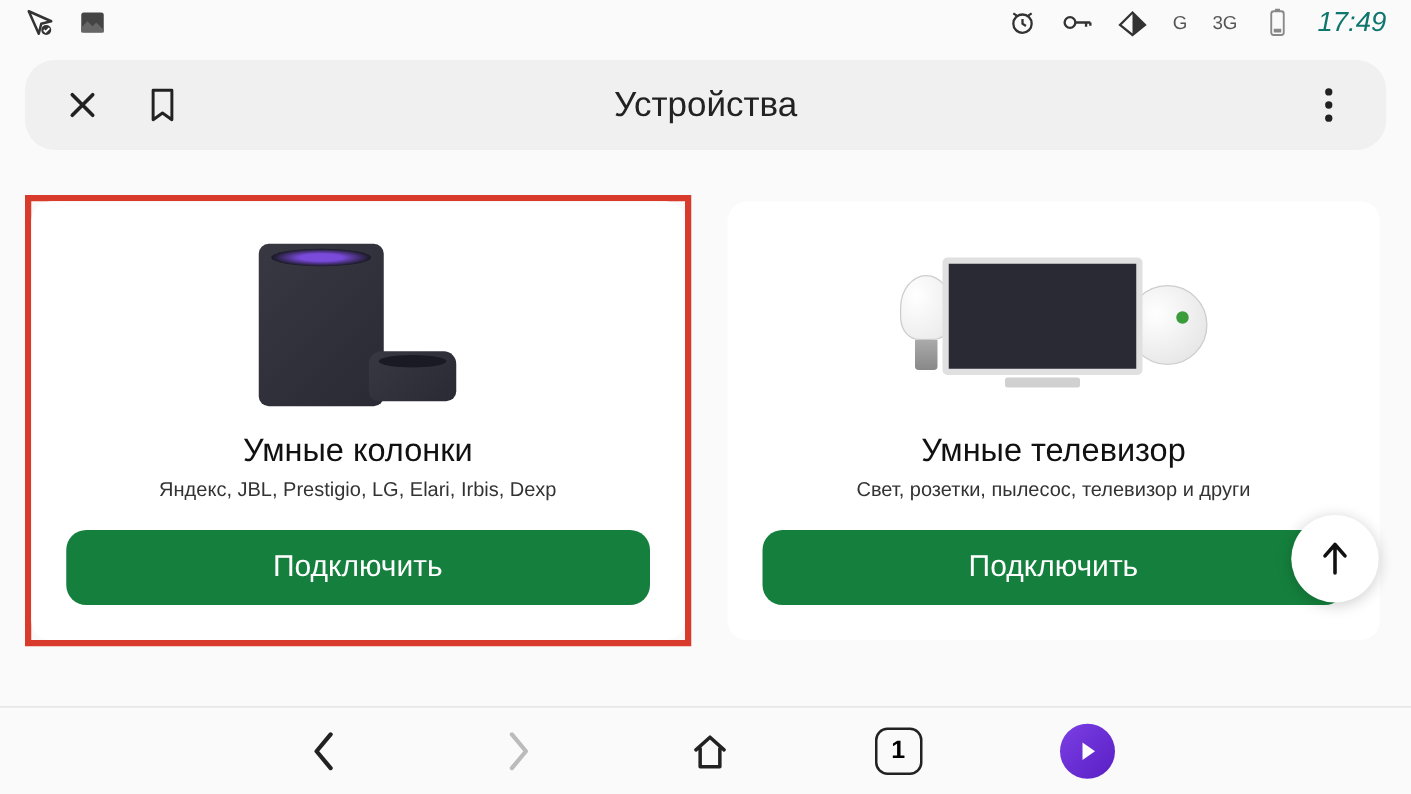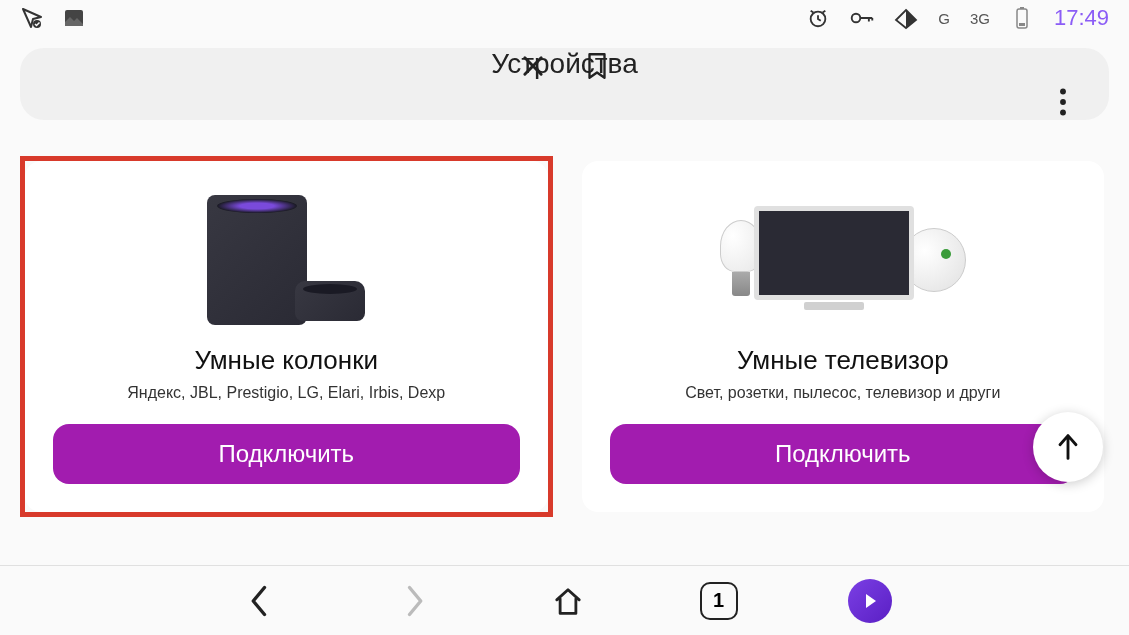--- a/index.html
+++ b/index.html
@@ -16,35 +16,34 @@
     .status-bar {
       height: 36px;
       display: flex;
       align-items: center;
       justify-content: space-between;
       padding: 0 20px;
       background: #fafafa;
     }
     .status-left { display: flex; gap: 18px; align-items: center; }
     .status-right { display: flex; gap: 20px; align-items: center; }
-    .status-time { font-size: 22px; color: #8b5cf6; font-weight: 400; }
+    .status-time { font-size: 22px; color: #0f766e; font-weight: 400; font-style: italic; }
     .status-icon { width: 24px; height: 24px; display: flex; align-items: center; justify-content: center; }
     .status-text { font-size: 15px; color: #555; }
     
     
     .header-bar {
       margin: 12px 20px;
       background: #f0f0f0;
       border-radius: 24px;
       height: 72px;
       display: flex;
       align-items: center;
       padding: 0 28px;
       position: relative;
-      flex-direction: column;
     }
     .header-left { display: flex; gap: 28px; align-items: center; }
     .header-title {
       position: absolute;
       left: 50%;
       transform: translateX(-50%);
       font-size: 28px;
       color: #222;
       font-weight: 400;
     }
@@ -75,21 +74,21 @@
       height: 150px;
       display: flex;
       align-items: center;
       justify-content: center;
       margin-bottom: 10px;
       width: 100%;
     }
     .card-title { font-size: 26px; font-weight: 400; color: #111; margin-bottom: 8px; }
     .card-subtitle { font-size: 16px; color: #333; margin-bottom: 22px; white-space: nowrap; overflow: hidden; }
     .card-button {
-      background: #a21caf;
+      background: #15803d;
       color: #fff;
       border: none;
       border-radius: 16px;
       height: 60px;
       font-size: 24px;
       width: 100%;
       cursor: pointer;
       font-family: inherit;
     }
     

